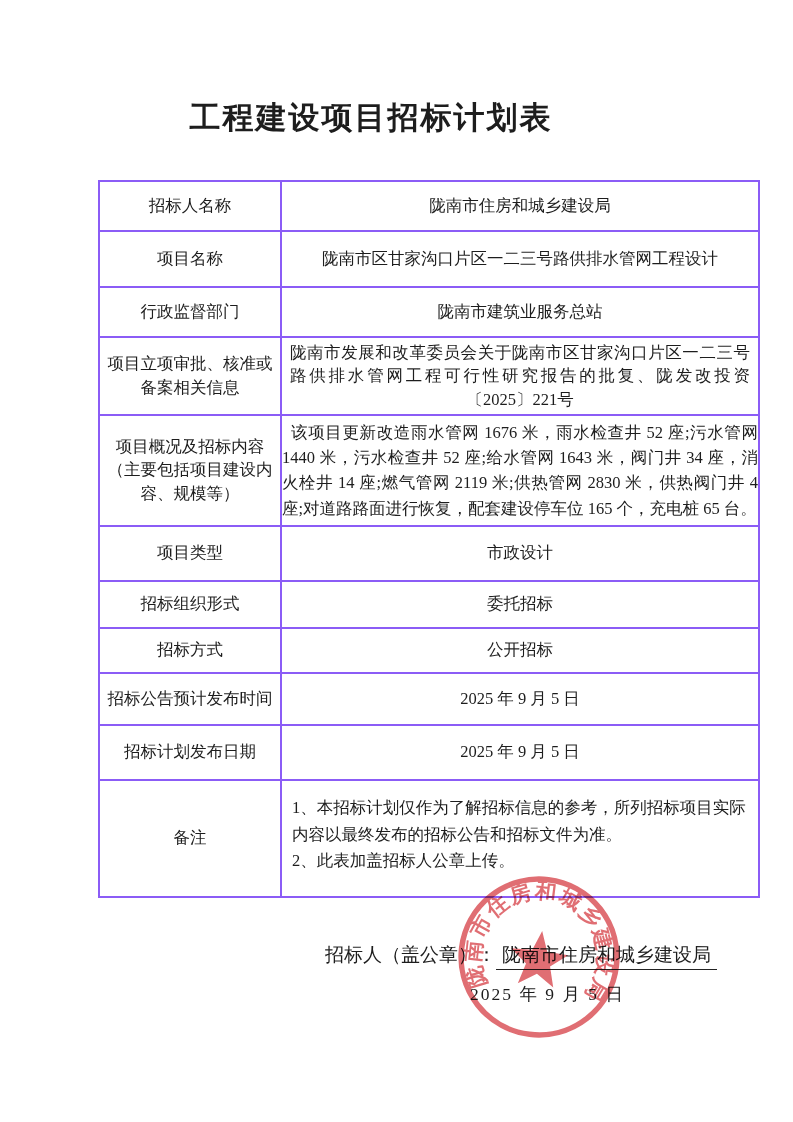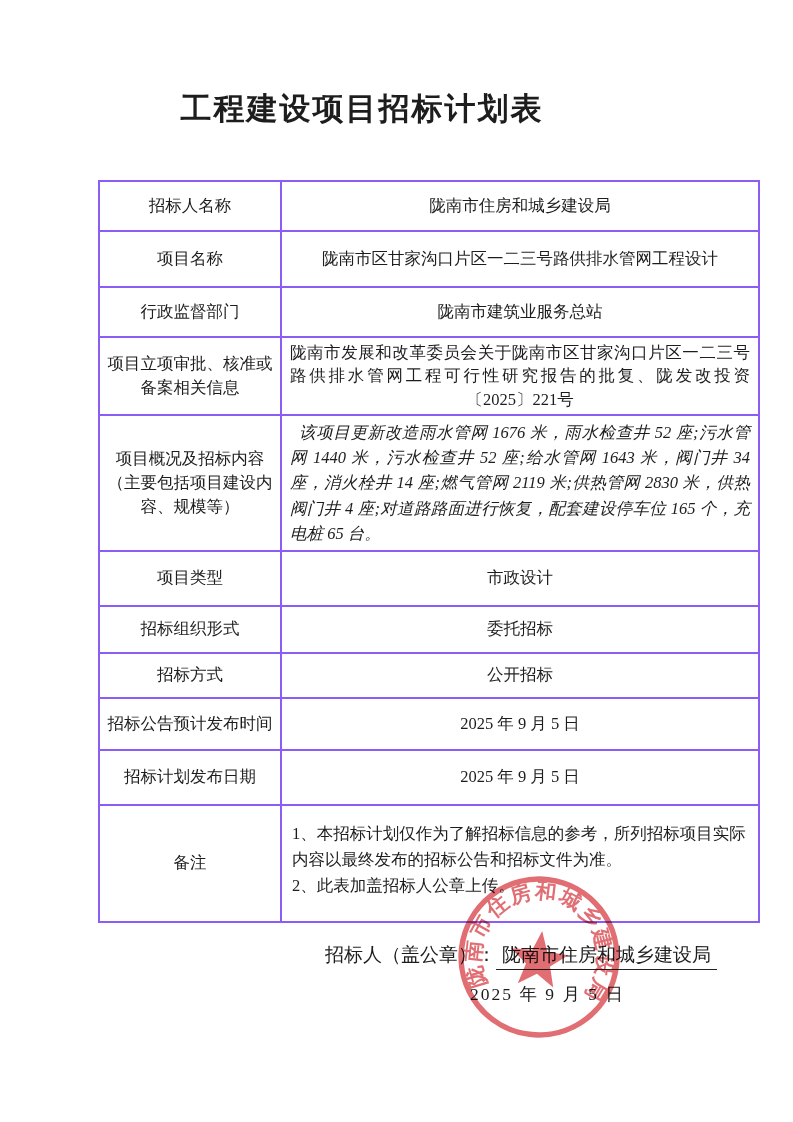--- a/index.html
+++ b/index.html
@@ -3,35 +3,35 @@
 <meta charset="utf-8">
 <style>
   html,body{margin:0;padding:0;}
   body{
     width:793px;height:1122px;background:#ffffff;position:relative;
     font-family:"Liberation Serif","DejaVu Serif",serif;color:#1d1d1d;
     overflow:hidden;
   }
   .page{position:absolute;inset:0;}
   .title{
-    position:absolute;top:88px;left:0;width:724px;margin:0;
+    position:absolute;top:88px;left:0;width:724px;margin:9px;
     text-align:center;font-size:31px;font-weight:700;letter-spacing:2px;
   }
   table.bid-table{
     position:absolute;left:98px;top:180px;width:630px;
     border-collapse:collapse;table-layout:fixed;
   }
   .bid-table td{
     border:2px solid #8b5cf6;vertical-align:middle;
     font-size:16.5px;padding:2px 6px;line-height:1.45;
   }
   td.lbl{width:166px;text-align:center;padding:2px 7px;}
   td.val{width:464px;text-align:center;}
   td.val.just{text-align:justify;text-align-last:center;padding:3px 8px;line-height:1.42;}
-  td.val.para{text-align:justify;text-align-last:auto;text-indent:0.55em;padding:4px 8px;line-height:1.52;font-style:italic;}
+  td.val.para{text-align:justify;text-align-last:auto;text-indent:0.55em;padding:4px 0;line-height:1.52;}
   td.val.remark{text-align:left;padding:6px 10px 12px;line-height:1.6;}
   tr.r0 td{height:44px;} tr.r1 td{height:50px;} tr.r2 td{height:44px;}
   tr.r3 td{height:66px;} tr.r4 td{height:98px;} tr.r5 td{height:49px;}
   tr.r6 td{height:48px;} tr.r7 td{height:41px;} tr.r8 td{height:39px;}
   tr.r9 td{height:46px;margin-top:41px;} tr.r10 td{height:49px;} tr.r11 td{height:97px;}
   .sig-line{position:absolute;left:325px;top:942px;font-size:19px;white-space:nowrap;}
   .sig-name{
     display:inline-block;min-width:194px;text-align:center;
     border-bottom:1.6px solid #222;padding:0 6px 1px;
   }

